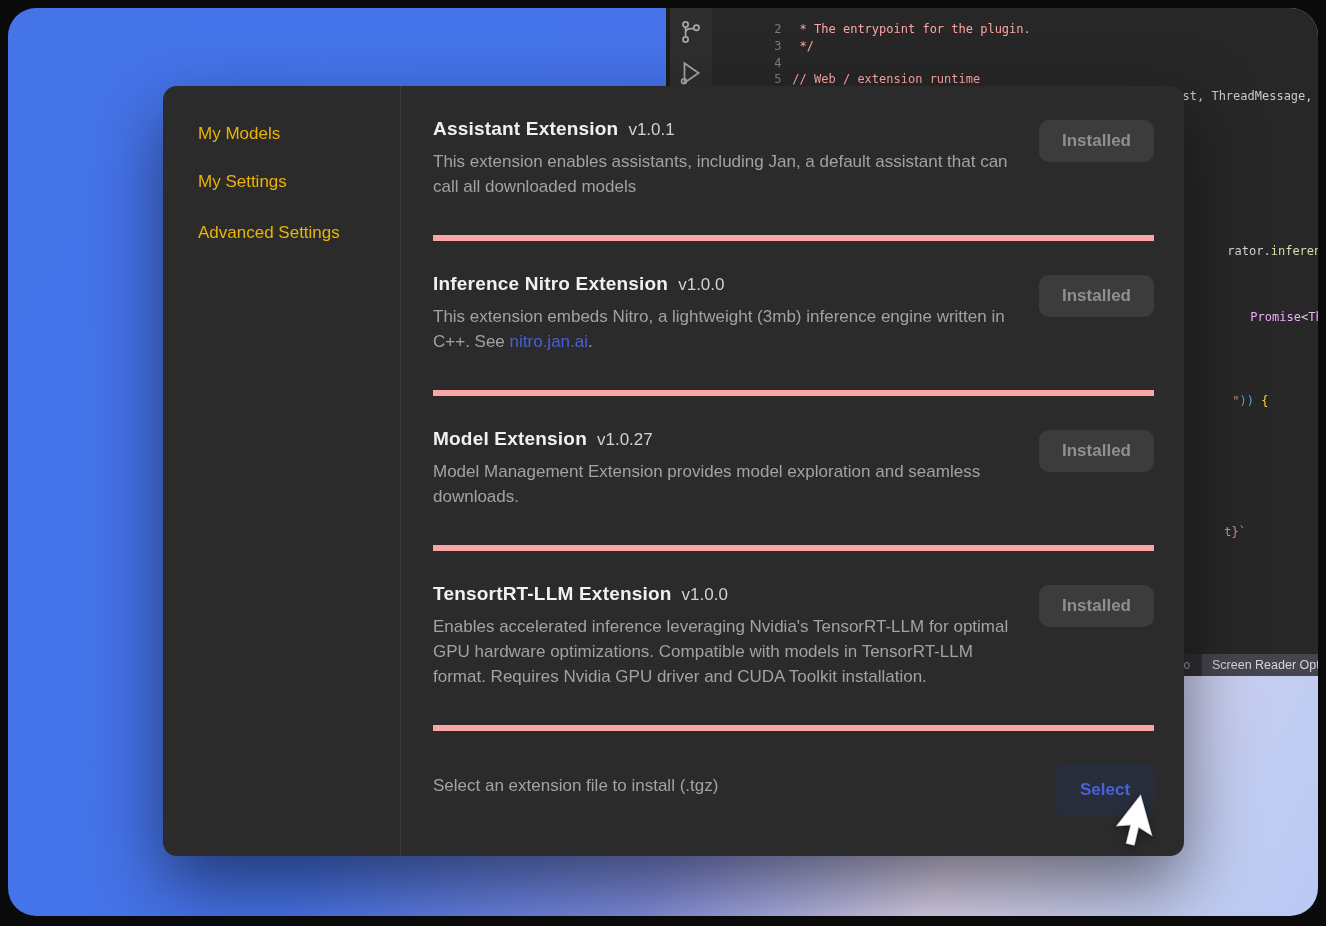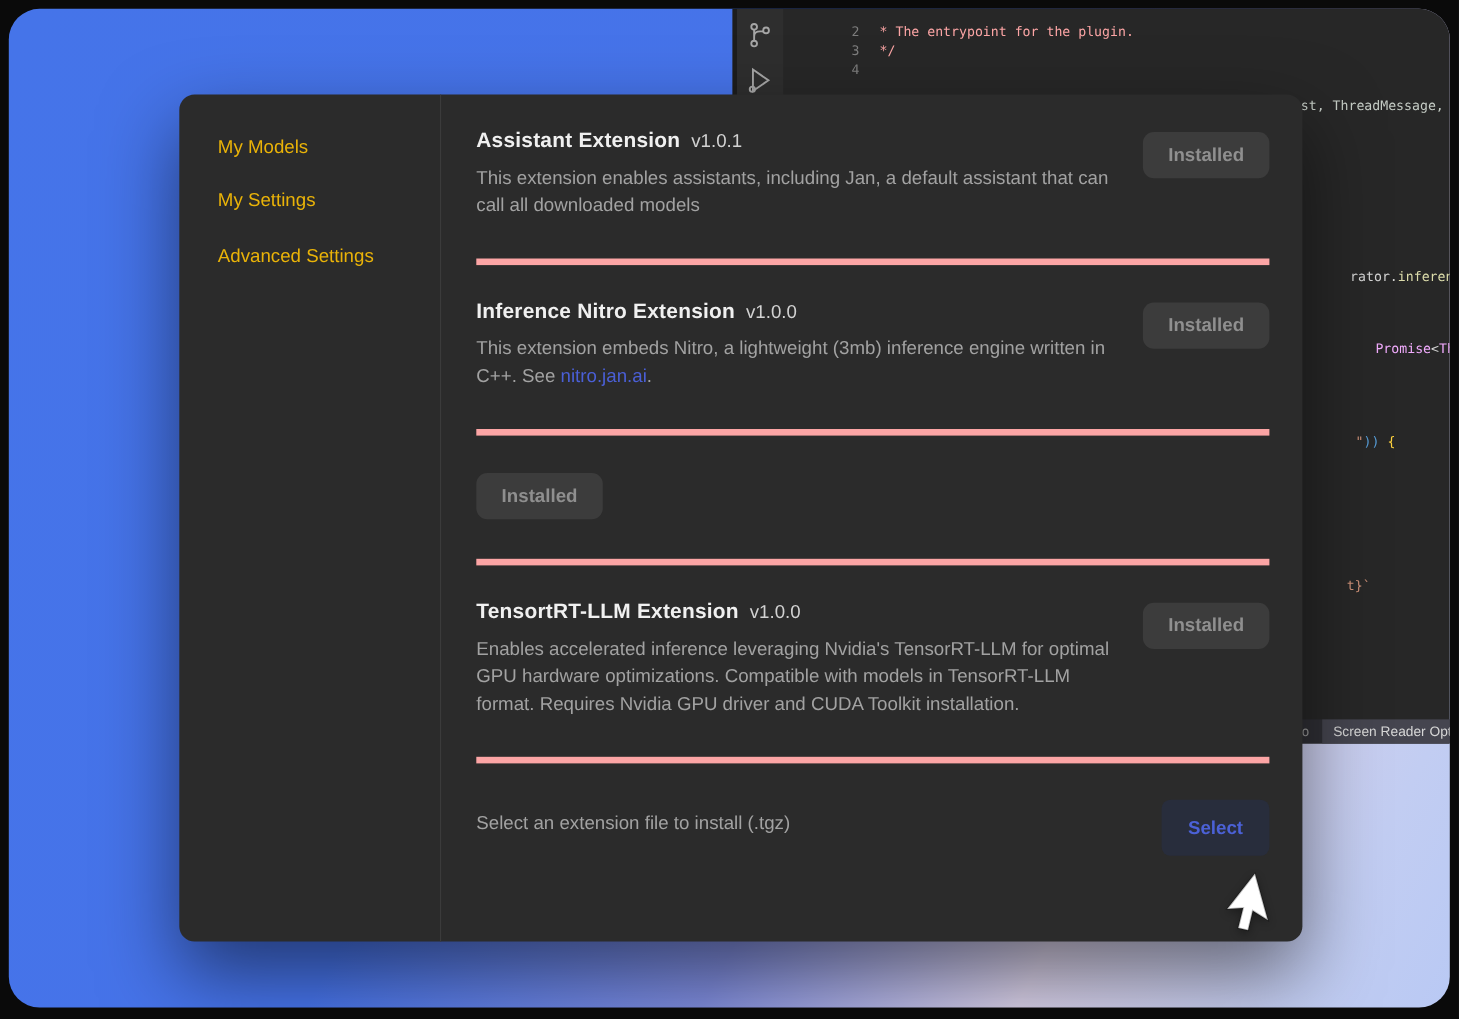--- a/index.html
+++ b/index.html
@@ -99,20 +99,23 @@
 
     <div class="codeline" style="top:0;">
       <span class="lnum">2</span><span class="cmt"> * The entrypoint for the plugin.</span>
     </div>
     <div class="codeline" style="top:17px;">
       <span class="lnum">3</span><span class="cmt"> */</span>
     </div>
     <div class="codeline" style="top:34px;">
       <span class="lnum">4</span><span></span>
     </div>
+    <div class="codeline" style="top:50px;">
+      <span class="lnum">5</span><span class="cmt">// Web / extension runtime</span>
+    </div>
     <div class="codeline" style="top:67px;">
       <span class="lnum">6</span><span class="kw">import </span><span class="yel">{</span><span class="ids">log, BaseExtension, MessageEvent, MessageRequest, ThreadMessage, ContentType</span>
     </div>
 
     <div class="frag" style="left:514px; top:222px;">
       <span>rator.</span><span class="meth">inference</span>
     </div>
     <div class="frag" style="left:537px; top:288px;">
       <span class="teal">Promise</span><span>&lt;</span><span class="teal">ThreadMessage</span>
     </div>
@@ -154,20 +157,27 @@
           <div class="ext-title">
             <span class="ext-name">Inference Nitro Extension</span>
             <span class="ext-ver">v1.0.0</span>
           </div>
           <div class="ext-desc"><span>This extension embeds Nitro, a lightweight (3mb) inference engine written in C++. See </span><span class="link">nitro.jan.ai</span><span>.</span></div>
         </div>
         <button class="btn-installed">Installed</button>
       </div>
 
       <div class="row">
+        <div class="ext-info">
+          <div class="ext-title">
+            <span class="ext-name">Model Extension</span>
+            <span class="ext-ver">v1.0.27</span>
+          </div>
+          <div class="ext-desc">Model Management Extension provides model exploration and seamless downloads.</div>
+        </div>
         <button class="btn-installed">Installed</button>
       </div>
 
       <div class="row">
         <div class="ext-info">
           <div class="ext-title">
             <span class="ext-name">TensortRT-LLM Extension</span>
             <span class="ext-ver">v1.0.0</span>
           </div>
           <div class="ext-desc">Enables accelerated inference leveraging Nvidia's TensorRT-LLM for optimal GPU hardware optimizations. Compatible with models in TensorRT-LLM format. Requires Nvidia GPU driver and CUDA Toolkit installation.</div>

